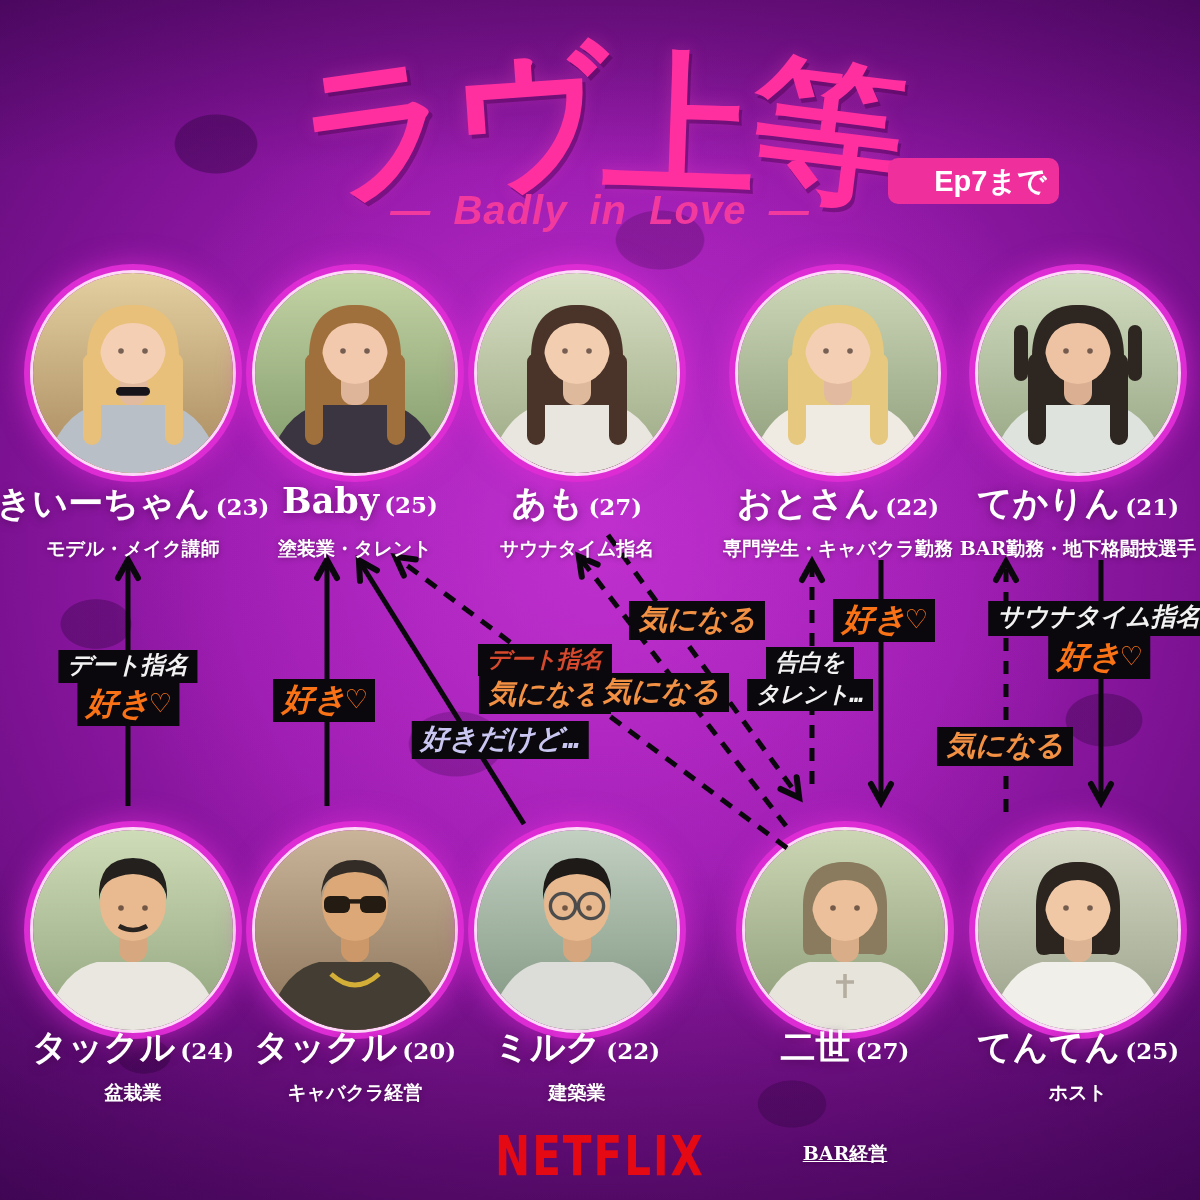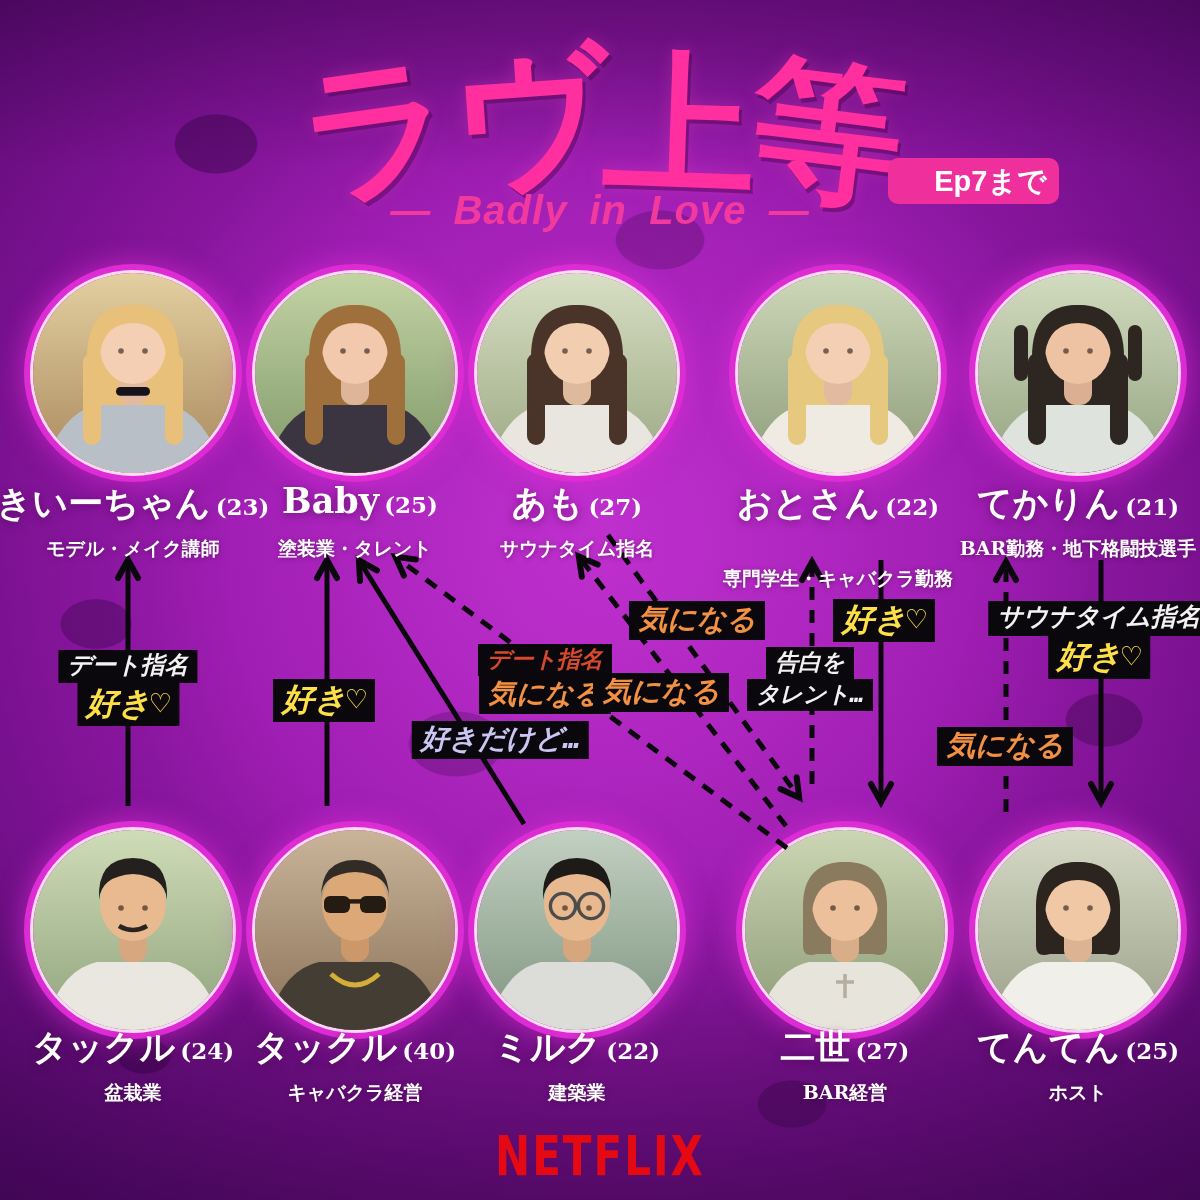--- a/index.html
+++ b/index.html
@@ -41,21 +41,21 @@
     font-family:"DejaVu Serif",serif;font-weight:bold;z-index:20;white-space:nowrap;}
   .name .nm{font-size:35px;text-shadow:0 2px 8px rgba(60,0,60,.5);}
   .name .ag{font-size:23px;margin-left:5px;}
   .occ{position:absolute;transform:translateX(-50%);width:360px;text-align:center;color:#fff;
     font-family:"DejaVu Serif",serif;font-weight:bold;font-size:19px;z-index:20;white-space:nowrap;
     text-shadow:0 1px 5px rgba(60,0,60,.5);}
   
   .lbl{position:absolute;transform:translateX(-50%);display:flex;flex-direction:column;align-items:center;z-index:30;}
   .lbl>div{background:#0b080d;padding:1px 9px 3px;font-family:"DejaVu Sans Mono",monospace;
     font-weight:bold;white-space:nowrap;line-height:1.22;font-style:italic;}
-  .c-white{color:#f2f2f2}.c-pink{color:#fde047}.c-orange{color:#f29043}
+  .c-white{color:#f2f2f2}.c-pink{color:#f97316}.c-orange{color:#f29043}
   .c-red{color:#d6492c}.c-lavender{color:#c9c6f2}
   #edges{position:absolute;left:0;top:0;z-index:15;}
   
   #brand{top:1124px;left:0;width:1200px;text-align:center;z-index:10;
     font-family:"DejaVu Sans",sans-serif;font-weight:bold;font-size:42px;color:#e50914;
     letter-spacing:2px;transform:scaleY(1.32);transform-origin:top center;}
 </style>
 </head>
 <body>
 
@@ -166,21 +166,21 @@
           <rect x="66" y="40" width="9" height="46" rx="4.5" fill="#e6c87e"></rect>
           <rect x="43" y="46" width="14" height="20" rx="6" fill="#f4cfb4"></rect>
           <rect x="43" y="46" width="14" height="20" rx="6" fill="rgba(90,40,20,.12)"></rect>
           <ellipse cx="50" cy="37" rx="16.5" ry="18.5" fill="#f4cfb4"></ellipse>
           <path d="M33.5,40 Q31,16 50,16 Q69,16 66.5,40 Q64,25 50,25 Q36,25 33.5,40 Z" fill="#e6c87e"></path>
           <circle cx="44" cy="39" r="1.4" fill="rgba(35,22,20,.6)"></circle>
           <circle cx="56" cy="39" r="1.4" fill="rgba(35,22,20,.6)"></circle>
         </svg>
       </div>
       <div class="name" style="left: 838px; top: 480px;"><span class="nm">おとさん</span><span class="ag">(22)</span></div>
-      <div class="occ" style="left: 838px; top: 536px; margin-top: 30px;">専門学生・キャバクラ勤務</div>
+      <div class="occ" style="left: 838px; top: 536px;">専門学生・キャバクラ勤務</div>
       <div class="portrait" style="left: 978px; top: 273px;">
         <svg viewBox="0 0 100 100" preserveAspectRatio="xMidYMid slice">
           <defs>
             <linearGradient id="g4" x1="0" y1="0" x2="0" y2="1">
               <stop offset="0" stop-color="#d2dcc0"></stop>
               <stop offset="1" stop-color="#93a381"></stop>
             </linearGradient>
           </defs>
           <rect width="100" height="100" fill="url(#g4)"></rect>
           <path d="M27,100 L27,42 Q27,16 50,16 Q73,16 73,42 L73,100 Z" fill="#2e2620"></path>
@@ -235,21 +235,21 @@
           <ellipse cx="50" cy="37" rx="16.5" ry="18.5" fill="#dca877"></ellipse>
           <path d="M33,34 Q33,15 50,15 Q67,15 67,34 Q67,22 50,21 Q33,22 33,34 Z" fill="#332c26"></path>
           <circle cx="44" cy="39" r="1.4" fill="rgba(35,22,20,.6)"></circle>
           <circle cx="56" cy="39" r="1.4" fill="rgba(35,22,20,.6)"></circle>
           <rect x="34.5" y="33" width="13" height="8.5" rx="3" fill="#241c12"></rect>
           <rect x="52.5" y="33" width="13" height="8.5" rx="3" fill="#241c12"></rect>
           <rect x="46" y="34.6" width="8" height="2.2" fill="#241c12"></rect>
           <path d="M38,72 Q50,83 62,72" stroke="#d4af37" stroke-width="2.5" fill="none"></path>
         </svg>
       </div>
-      <div class="name" style="left: 355px; top: 1024px;"><span class="nm">タックル</span><span class="ag">(40)</span></div>
+      <div class="name" style="left: 355px; top: 1024px;"><span class="nm">タックル</span><span class="ag">(20)</span></div>
       <div class="occ" style="left: 355px; top: 1080px;">キャバクラ経営</div>
       <div class="portrait" style="left: 477px; top: 830px;">
         <svg viewBox="0 0 100 100" preserveAspectRatio="xMidYMid slice">
           <defs>
             <linearGradient id="g7" x1="0" y1="0" x2="0" y2="1">
               <stop offset="0" stop-color="#c2d0c2"></stop>
               <stop offset="1" stop-color="#7f947f"></stop>
             </linearGradient>
           </defs>
           <rect width="100" height="100" fill="url(#g7)"></rect>
@@ -286,21 +286,21 @@
           <path d="M33.5,40 Q31,16 50,16 Q69,16 66.5,40 Q64,25 50,25 Q36,25 33.5,40 Z" fill="#8a7a5e"></path>
           <circle cx="44" cy="39" r="1.4" fill="rgba(35,22,20,.6)"></circle>
           <circle cx="56" cy="39" r="1.4" fill="rgba(35,22,20,.6)"></circle>
           <g stroke="#b5aea0" stroke-width="1.8">
             <line x1="50" y1="72" x2="50" y2="84"></line>
             <line x1="45.5" y1="76" x2="54.5" y2="76"></line>
           </g>
         </svg>
       </div>
       <div class="name" style="left: 845px; top: 1024px;"><span class="nm">二世</span><span class="ag">(27)</span></div>
-      <div class="occ" style="left: 845px; top: 1080px;">BAR経営</div>
+      <div class="occ" style="left: 845px; top: 1141px; text-decoration: underline;">BAR経営</div>
       <div class="portrait" style="left: 978px; top: 830px;">
         <svg viewBox="0 0 100 100" preserveAspectRatio="xMidYMid slice">
           <defs>
             <linearGradient id="g9" x1="0" y1="0" x2="0" y2="1">
               <stop offset="0" stop-color="#d5d9c6"></stop>
               <stop offset="1" stop-color="#99a088"></stop>
             </linearGradient>
           </defs>
           <rect width="100" height="100" fill="url(#g9)"></rect>
           <path d="M29,58 L29,38 Q29,16 50,16 Q71,16 71,38 L71,58 Q71,64 64,62 L36,62 Q29,64 29,58 Z" fill="#2c241e"></path>

